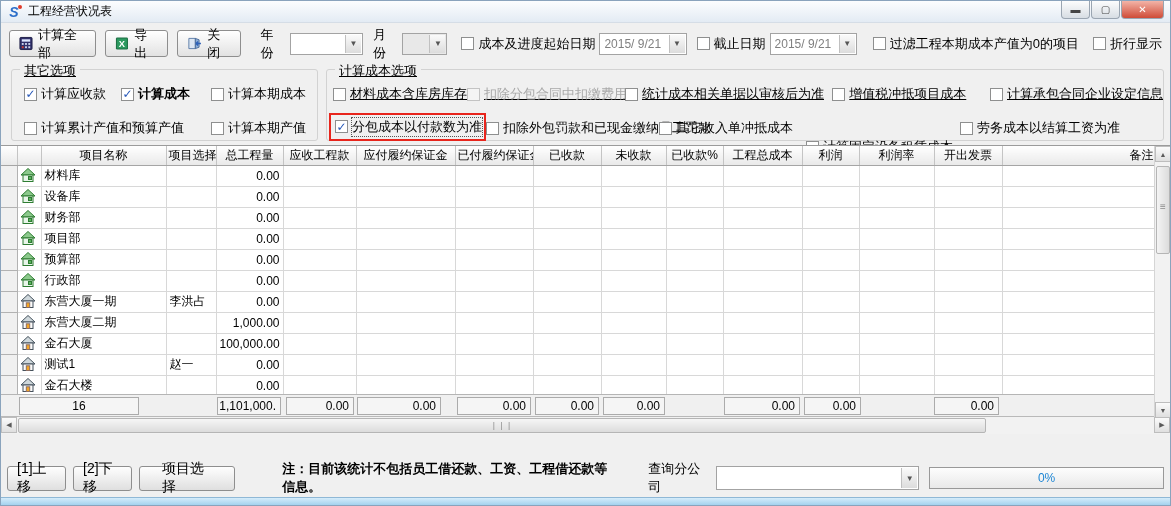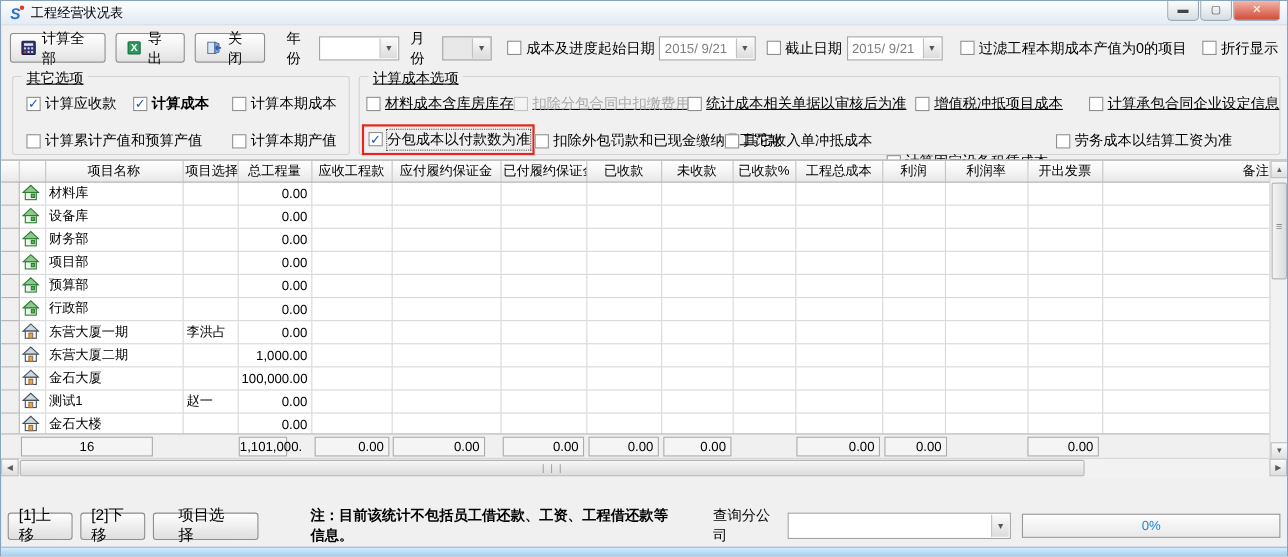--- a/index.html
+++ b/index.html
@@ -568,21 +568,21 @@
               <td></td>
               <td></td>
               <td></td>
               <td></td>
             </tr>
           </tbody>
       </table>
     </div>
     <div class="totals" id="totals">
         <div class="tbox ctr" style="left: 18px; width: 120px;">16</div>
-        <div class="tbox" style="left: 216px; width: 44px;">1,101,000.</div>
+        <div class="tbox" style="left: 216px; width: 64px;">1,101,000.</div>
         <div class="tbox" style="left: 285px; width: 68px;">0.00</div>
         <div class="tbox" style="left: 356px; width: 84px;">0.00</div>
         <div class="tbox" style="left: 456px; width: 74px;">0.00</div>
         <div class="tbox" style="left: 534px; width: 64px;">0.00</div>
         <div class="tbox" style="left: 602px; width: 62px;">0.00</div>
         <div class="tbox" style="left: 723px; width: 76px;">0.00</div>
         <div class="tbox" style="left: 803px; width: 57px;">0.00</div>
         <div class="tbox" style="left: 933px; width: 65px;">0.00</div>
       </div>
     <div class="vscroll">

